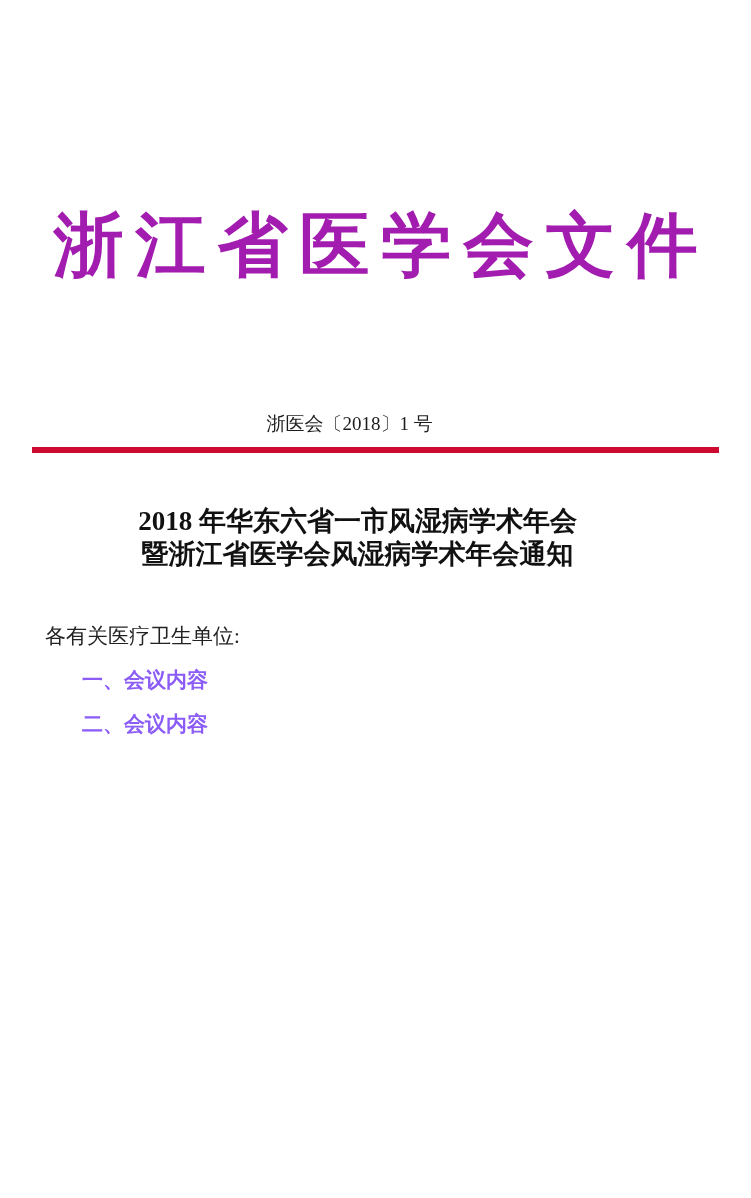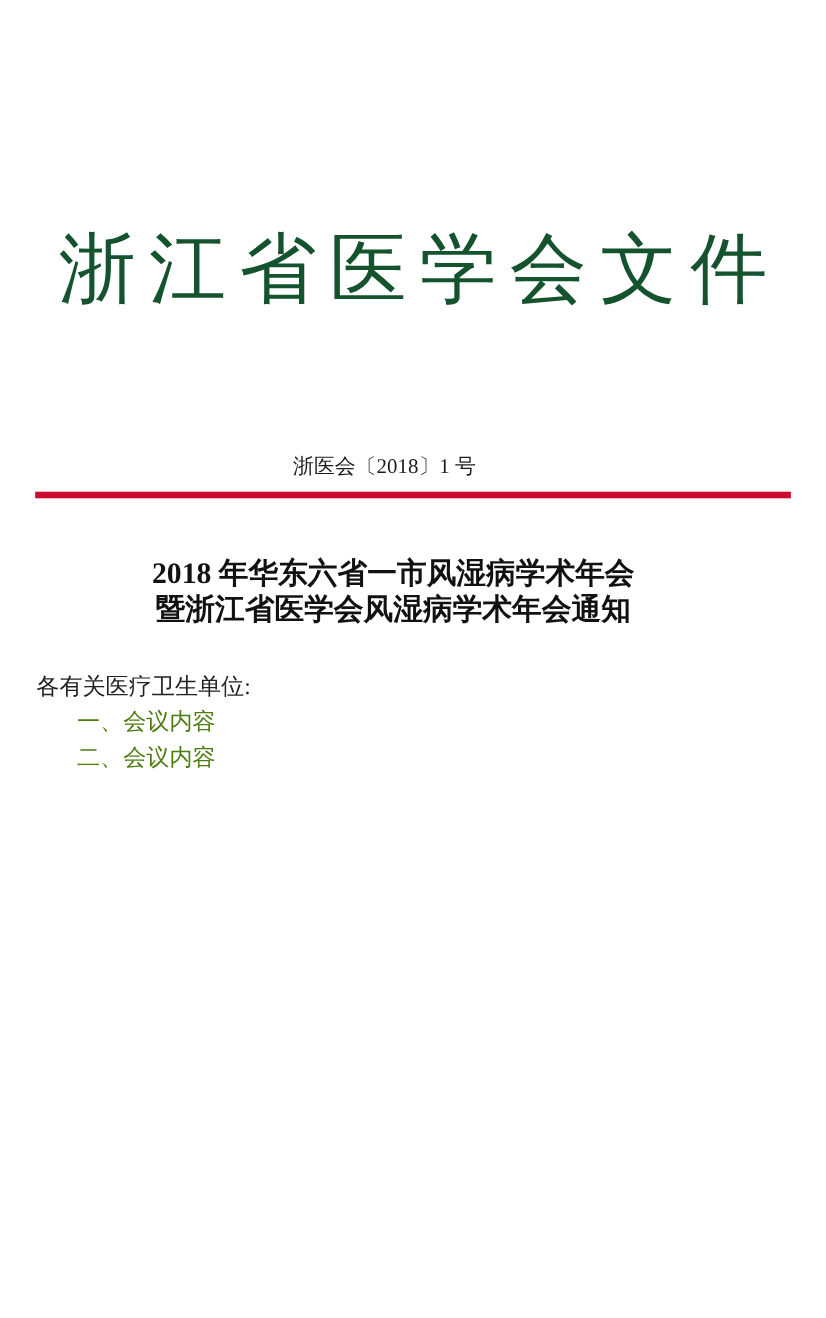--- a/index.html
+++ b/index.html
@@ -16,22 +16,22 @@
     font-family: "Liberation Serif", "DejaVu Serif", serif;
   }
   .org-title {
     position: absolute;
     top: 204px;
     left: 0;
     width: 751px;
     text-align: center;
     font-size: 70px;
     line-height: 1.2;
-    font-weight: normal;
-    color: #14532d;
+    font-weight: bold;
+    color: #a21caf;
     letter-spacing: 12px;
     text-indent: 12px;
     white-space: nowrap;
   }
   .doc-number {
     position: absolute;
     top: 411px;
     left: 0;
     width: 751px;
     text-align: center;
@@ -63,25 +63,25 @@
     position: absolute;
     top: 608px;
     left: 33px;
     width: 686px;
     font-size: 21px;
     line-height: 32px;
     color: #222222;
     text-align: justify;
   }
   .body-text p {
-    margin: 0;
+    margin: 12px;
     padding: 0;
   }
   .indent { text-indent: 37px; }
-  .heading { font-weight: normal; color: #4d7c0f; }
+  .heading { font-weight: bold; color: #8b5cf6; }
   .break-all { word-break: break-all; }
 </style>
 </head>
 <body>
 
 <div class="page">
 
   <div class="org-title">浙江省医学会文件</div>
 
   <div class="doc-number">浙医会〔2018〕1 号</div>

